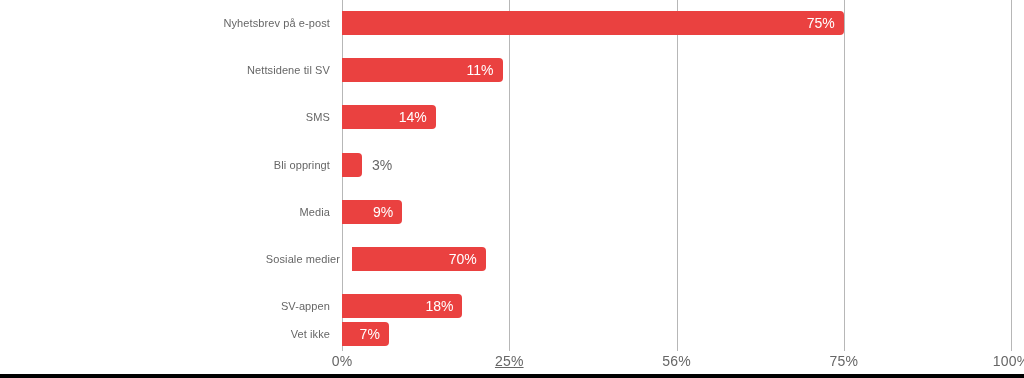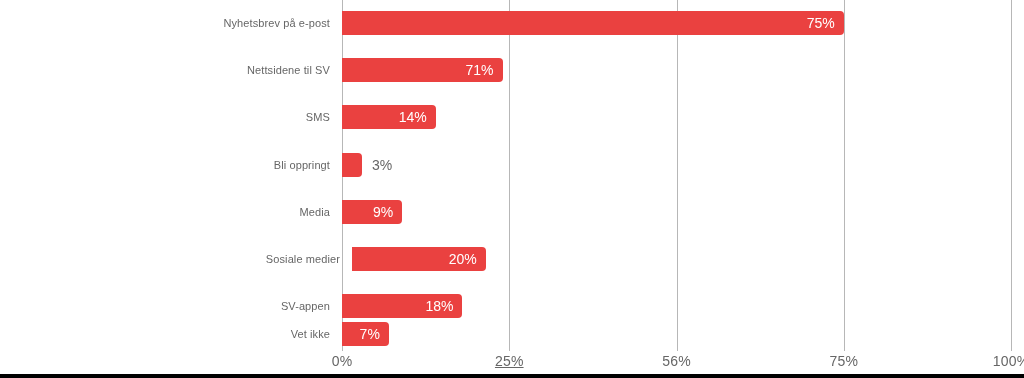--- a/index.html
+++ b/index.html
@@ -134,41 +134,41 @@
 
     <div class="rows">
         <div class="row" style="top: 11px;">
           <div class="cat-label">Nyhetsbrev på e-post</div>
           <div class="bar" style="left: 342px; width: 501.75px; background: rgb(234, 65, 64);"></div>
           <div class="bar-value-in" style="left: 342px; width: 492.75px;">75%</div>
         </div>
         <div class="row" style="top: 58.2px;">
           <div class="cat-label">Nettsidene til SV</div>
           <div class="bar" style="left: 342px; width: 160.56px; background: rgb(234, 65, 64);"></div>
-          <div class="bar-value-in" style="left: 342px; width: 151.56px;">71%</div>
+          <div class="bar-value-in" style="left: 342px; width: 151.56px;">11%</div>
         </div>
         <div class="row" style="top: 105.4px;">
           <div class="cat-label">SMS</div>
           <div class="bar" style="left: 342px; width: 93.66px; background: rgb(234, 65, 64);"></div>
           <div class="bar-value-in" style="left: 342px; width: 84.66px;">14%</div>
         </div>
         <div class="row" style="top: 152.6px;">
           <div class="cat-label">Bli oppringt</div>
           <div class="bar" style="left: 342px; width: 20.07px; background: rgb(234, 65, 64);"></div>
           <div class="bar-value-out" style="left: 372.07px;">3%</div>
         </div>
         <div class="row" style="top: 199.8px;">
           <div class="cat-label">Media</div>
           <div class="bar" style="left: 342px; width: 60.21px; background: rgb(234, 65, 64);"></div>
           <div class="bar-value-in" style="left: 342px; width: 51.21px;">9%</div>
         </div>
         <div class="row" style="top: 247px; margin-left: 10px;">
           <div class="cat-label">Sosiale medier</div>
           <div class="bar" style="left: 342px; width: 133.8px; background: rgb(234, 65, 64);"></div>
-          <div class="bar-value-in" style="left: 342px; width: 124.8px;">20%</div>
+          <div class="bar-value-in" style="left: 342px; width: 124.8px;">70%</div>
         </div>
         <div class="row" style="top: 294.2px; padding-left: 32px;">
           <div class="cat-label">SV-appen</div>
           <div class="bar" style="left: 342px; width: 120.42px; background: rgb(234, 65, 64);"></div>
           <div class="bar-value-in" style="left: 342px; width: 111.42px;">18%</div>
         </div>
         <div class="row" style="top: 322px; padding-left: 32px;">
           <div class="cat-label">Vet ikke</div>
           <div class="bar" style="left: 342px; width: 46.83px; background: rgb(234, 65, 64);"></div>
           <div class="bar-value-in" style="left: 342px; width: 37.83px;">7%</div>

